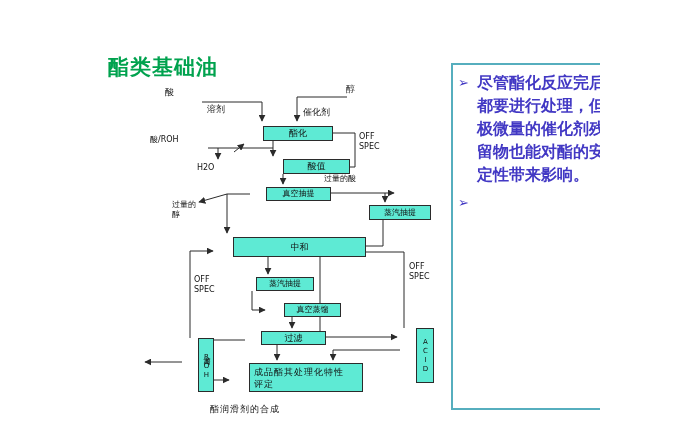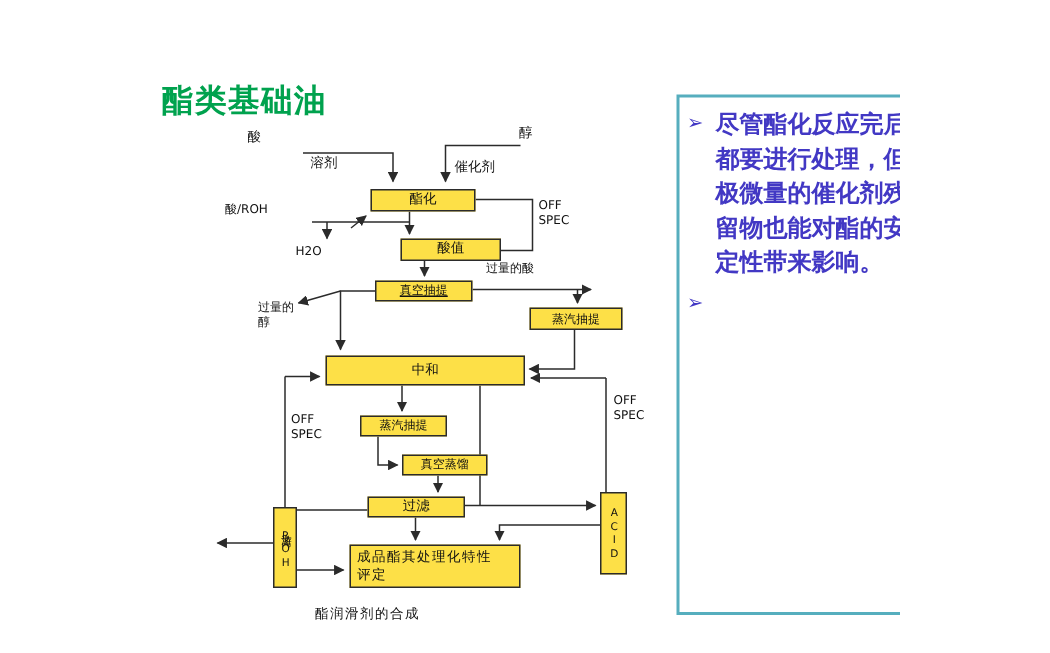--- a/index.html
+++ b/index.html
@@ -18,23 +18,23 @@
   
   .panel{position:absolute;left:451px;top:63px;width:170px;height:347px;
          border:2px solid var(--panel-border);box-sizing:border-box;
          padding:6px 3px 0 5px;background:#ffffff;}
   .bullet{display:flex;gap:3px;color:var(--panel-text);font-size:16px;
           line-height:23px;margin-bottom:5px;font-weight:600;}
   .bullet .marker{flex:0 0 16px;font-size:13px;line-height:23px;color:var(--panel-text);}
 
   
   svg.wires{position:absolute;left:0;top:0;width:700px;height:435px;}
-  .fc-box{position:absolute;border:1px solid var(--diagram-ink);background:#fde047;
+  .fc-box{position:absolute;border:1px solid var(--diagram-ink);background:#5eead4;
           box-sizing:border-box;display:flex;align-items:center;justify-content:center;
-          font-size:9px;line-height:1;color:#111;white-space:nowrap;}
+          font-size:9px;line-height:1;color:#111;white-space:nowrap;margin-left:16px;}
   .fc-box.small{font-size:8px;}
   .fc-box.vert{writing-mode:vertical-rl;text-orientation:upright;font-size:7px;
                letter-spacing:1px;white-space:normal;}
   .fc-box.multiline{white-space:normal;line-height:1.35;font-size:9px;
                     justify-content:flex-start;align-items:flex-start;
                     padding:2px 17px 0 4px;letter-spacing:1px;}
   .fc-lbl{position:absolute;font-size:8px;line-height:1.2;color:#111;
           white-space:pre-line;}
   .fc-lbl.big{font-size:9px;}
   .caption{position:absolute;left:210px;top:403px;font-size:9px;color:#111;letter-spacing:1px;}
@@ -78,21 +78,21 @@
       <path d="M190,251 V338"></path>
       <path d="M190,251 H213" marker-end="url(#arr)"></path>
       <path d="M182,362 H145" marker-end="url(#arr)"></path>
       <path d="M198,340 H245"></path>
       <path d="M198,380 H229" marker-end="url(#arr)"></path>
     </g>
   </svg>
 
   <div class="fc-box" style="left:247px;top:126px;width:70px;height:15px;">酯化</div>
   <div class="fc-box" style="left:267px;top:159px;width:67px;height:15px;">酸值</div>
-  <div class="fc-box small" style="left:250px;top:187px;width:65px;height:14px;text-decoration:underline;">真空抽提</div>
+  <div class="fc-box small" style="left:250px;top:187px;width:65px;height:14px;">真空抽提</div>
   <div class="fc-box small" style="left:353px;top:205px;width:62px;height:15px;">蒸汽抽提</div>
   <div class="fc-box" style="left:217px;top:237px;width:133px;height:20px;">中和</div>
   <div class="fc-box small" style="left:240px;top:277px;width:58px;height:14px;">蒸汽抽提</div>
   <div class="fc-box small" style="left:268px;top:303px;width:57px;height:14px;">真空蒸馏</div>
   <div class="fc-box" style="left:245px;top:331px;width:65px;height:14px;">过滤</div>
   <div class="fc-box vert" style="left:182px;top:338px;width:16px;height:54px;">游离ROH</div>
   <div class="fc-box vert" style="left:400px;top:328px;width:18px;height:55px;">ACID</div>
   <div class="fc-box multiline" style="left:233px;top:363px;width:114px;height:29px;">成品酯其处理化特性评定</div>
 
   <div class="fc-lbl big" style="left:165px;top:87px;">酸</div>

